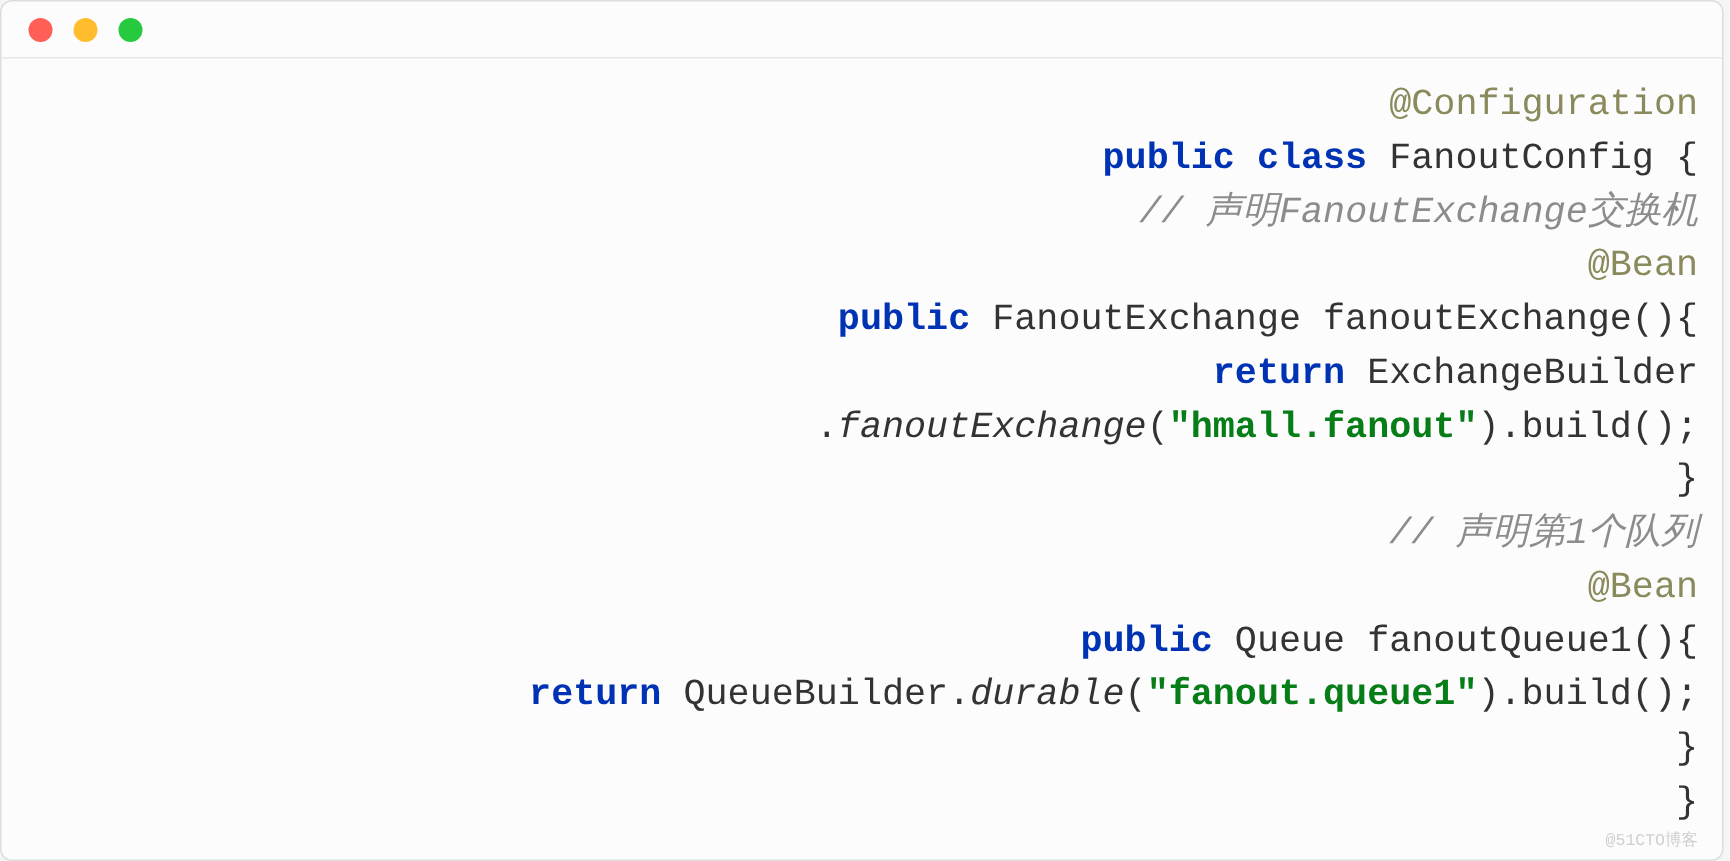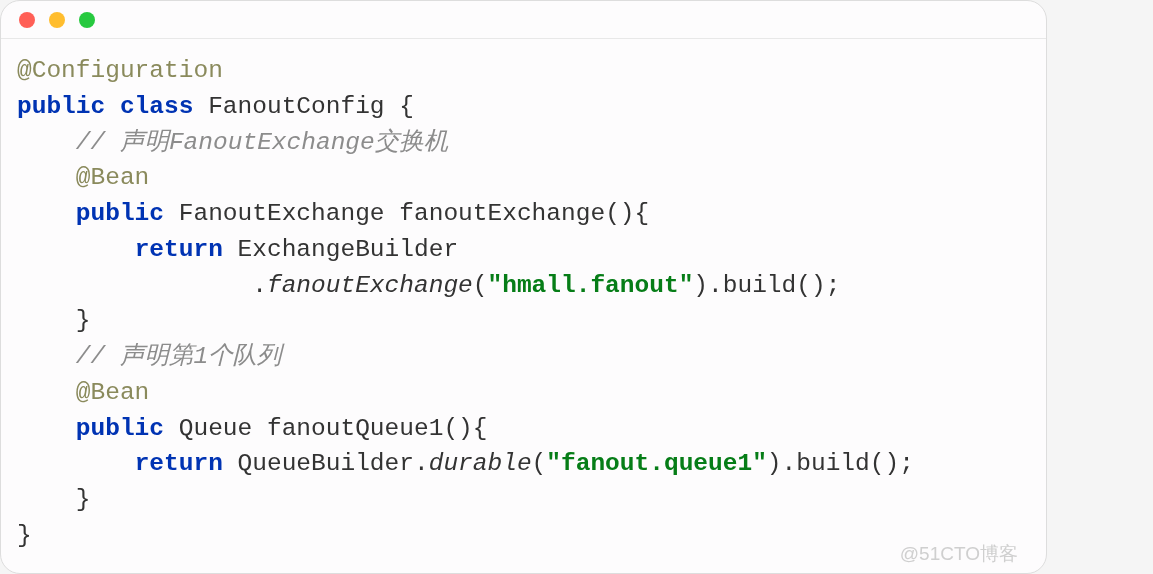--- a/index.html
+++ b/index.html
@@ -8,25 +8,26 @@
       box-sizing: border-box;
     }
     body {
       background: #f5f5f5;
       padding: 0;
       font-family: "SF Mono", Monaco, Menlo, Consolas, "Courier New", monospace;
     }
     .window {
       background: #fdfcfd;
       border: 1px solid #ddd;
-      border-radius: 20px;
-      width: 1047px;
+      border-radius: 8px;
+      width: 1149px;
       height: 574px;
       overflow: hidden;
       position: relative;
+      text-align: right;
     }
     .titlebar {
       height: 38px;
       display: flex;
       align-items: center;
       padding-left: 18px;
       gap: 14px;
       border-bottom: 1px solid #e8e8e8;
     }
     .dot {
@@ -47,24 +48,24 @@
     .annotation { color: #8a8a5c; }
     .keyword { color: #0033b3; font-weight: bold; }
     .classname { color: #333; }
     .comment { color: #8c8c8c; font-style: italic; }
     .method-italic { font-style: italic; color: #333; }
     .string { color: #067d17; font-weight: bold; }
     .punct { color: #333; }
     .watermark {
       position: absolute;
       bottom: 6px;
-      right: 28px;
+      right: 16px;
       color: #cfcfcf;
-      font-size: 19px;
-      font-family: Liberation Sans, sans-serif;
+      font-size: 11px;
+      font-family: Liberation Mono, monospace;
     }
   </style>
 </head>
 <body>
 
 <div class="window">
   <div class="titlebar">
     <div class="dot dot-red"></div>
     <div class="dot dot-yellow"></div>
     <div class="dot dot-green"></div>

